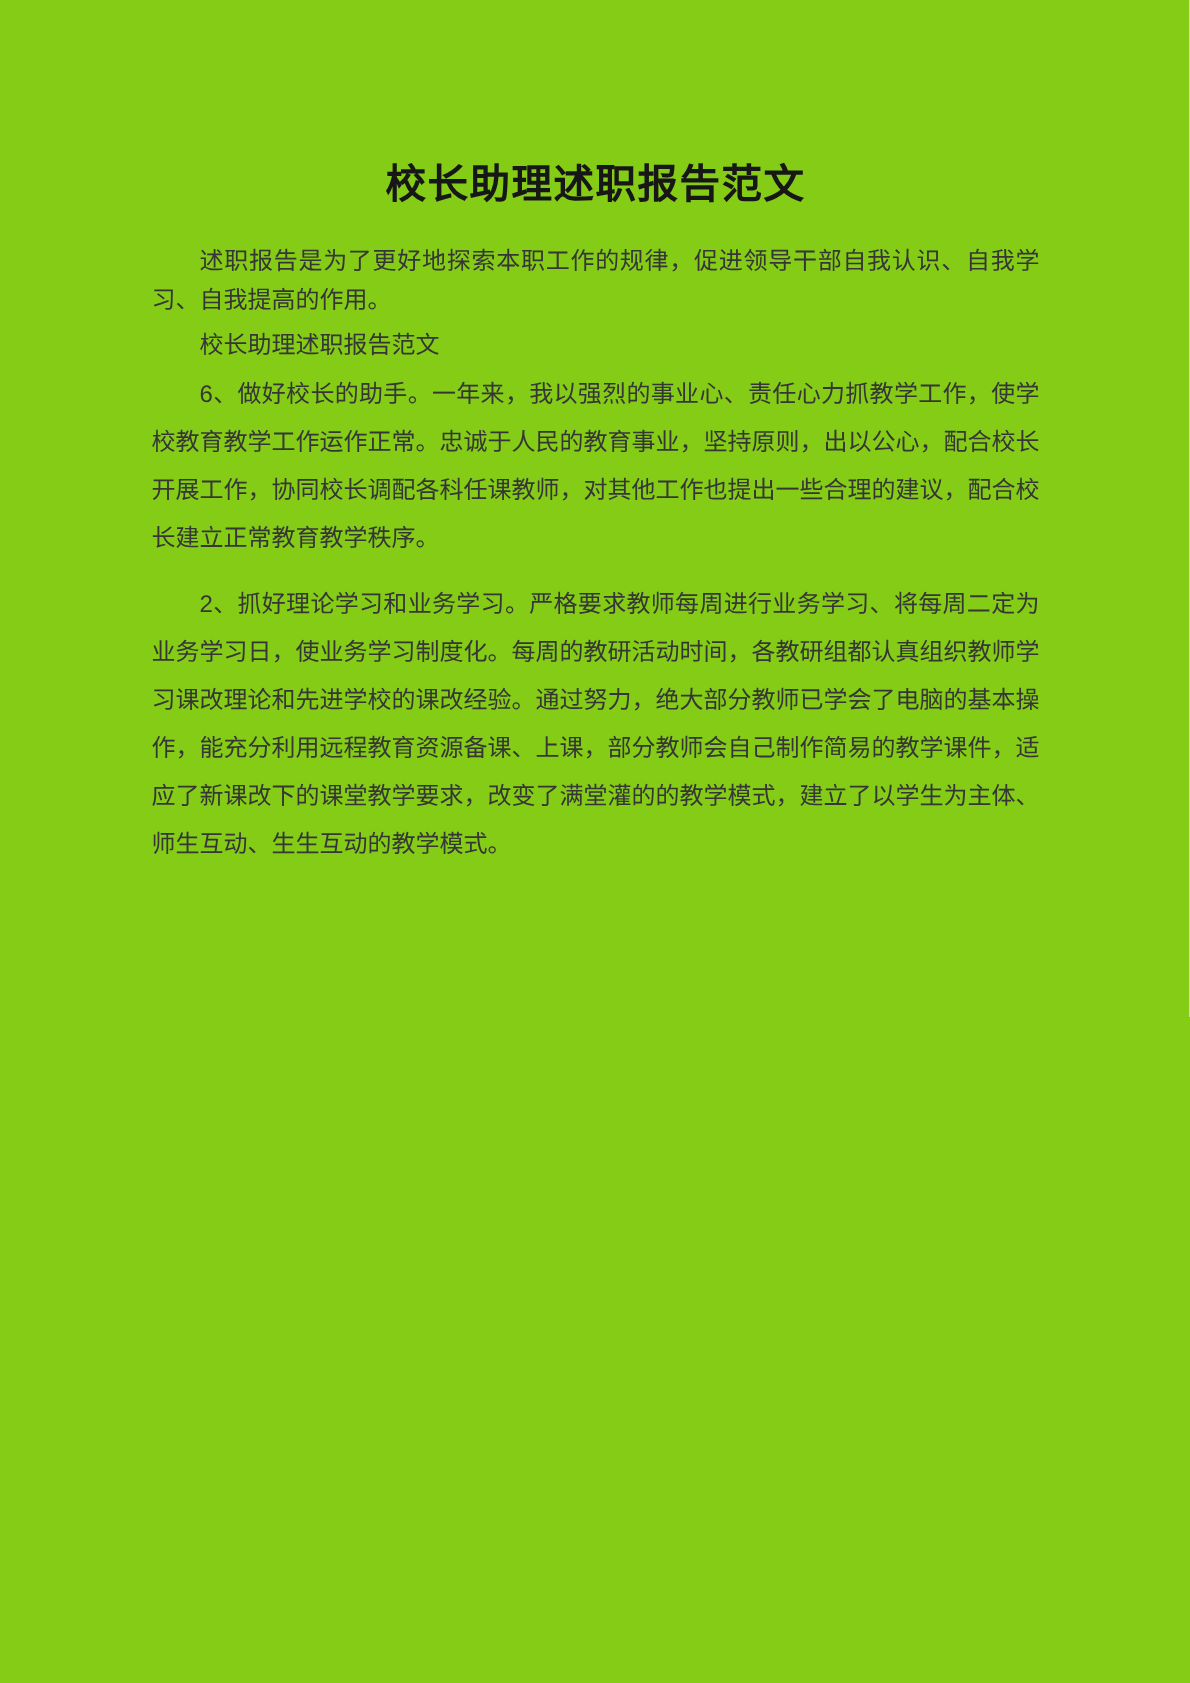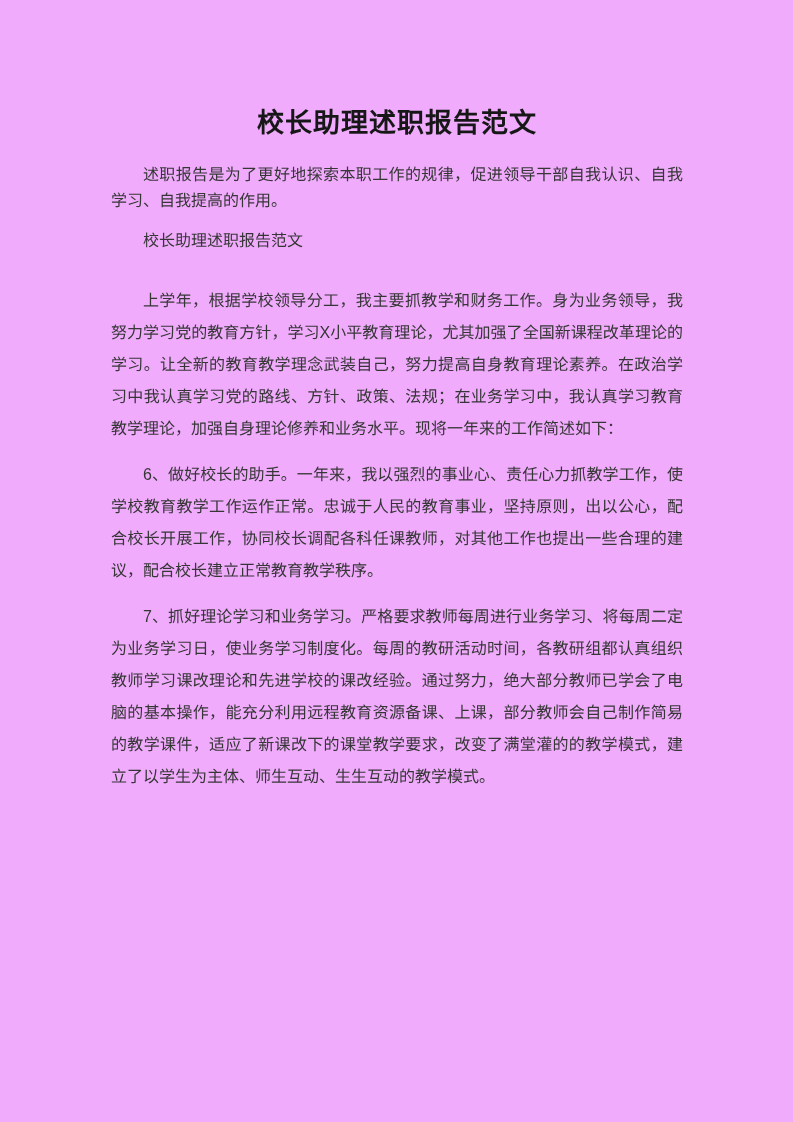--- a/index.html
+++ b/index.html
@@ -4,38 +4,38 @@
 <style>
   html, body {
     margin: 0;
     padding: 0;
     background: #ffffff;
   }
   .page {
     position: relative;
     width: 793px;
     height: 1122px;
-    background: #f0abfc;
+    background: #84cc16;
     overflow: hidden;
     font-family: "Liberation Sans", sans-serif;
   }
   .content {
     padding: 106px 96px 0 97px; 
   }
   .doc-title {
     margin: 0 0 22px 0;
     font-size: 27px;
     line-height: 34px;
     font-weight: 700;
     text-align: center;
     color: #171717;
     letter-spacing: 1px;
   }
   p {
-    margin: 14px;
+    margin: 4px;
     text-indent: 2em;
     color: #363636;
     text-align: justify;
     word-break: break-all;
   }
   p.intro {
     font-size: 16px;
     line-height: 26px;
   }
   p.body {
@@ -53,21 +53,20 @@
 <body>
 
 <div class="page">
   <div class="content">
     <h1 class="doc-title">校长助理述职报告范文</h1>
 
     <p class="intro">述职报告是为了更好地探索本职工作的规律，促进领导干部自我认识、自我学习、自我提高的作用。</p>
 
     <p class="intro">校长助理述职报告范文</p>
 
-    <p class="body first">上学年，根据学校领导分工，我主要抓教学和财务工作。身为业务领导，我努力学习党的教育方针，学习X小平教育理论，尤其加强了全国新课程改革理论的学习。让全新的教育教学理念武装自己，努力提高自身教育理论素养。在政治学习中我认真学习党的路线、方针、政策、法规；在业务学习中，我认真学习教育教学理论，加强自身理论修养和业务水平。现将一年来的工作简述如下：</p>
 
     <p class="body">6、做好校长的助手。一年来，我以强烈的事业心、责任心力抓教学工作，使学校教育教学工作运作正常。忠诚于人民的教育事业，坚持原则，出以公心，配合校长开展工作，协同校长调配各科任课教师，对其他工作也提出一些合理的建议，配合校长建立正常教育教学秩序。</p>
 
-    <p class="body">7、抓好理论学习和业务学习。严格要求教师每周进行业务学习、将每周二定为业务学习日，使业务学习制度化。每周的教研活动时间，各教研组都认真组织教师学习课改理论和先进学校的课改经验。通过努力，绝大部分教师已学会了电脑的基本操作，能充分利用远程教育资源备课、上课，部分教师会自己制作简易的教学课件，适应了新课改下的课堂教学要求，改变了满堂灌的的教学模式，建立了以学生为主体、师生互动、生生互动的教学模式。</p>
+    <p class="body">2、抓好理论学习和业务学习。严格要求教师每周进行业务学习、将每周二定为业务学习日，使业务学习制度化。每周的教研活动时间，各教研组都认真组织教师学习课改理论和先进学校的课改经验。通过努力，绝大部分教师已学会了电脑的基本操作，能充分利用远程教育资源备课、上课，部分教师会自己制作简易的教学课件，适应了新课改下的课堂教学要求，改变了满堂灌的的教学模式，建立了以学生为主体、师生互动、生生互动的教学模式。</p>
 
 
   </div>
 </div>
 
 </body></html>

